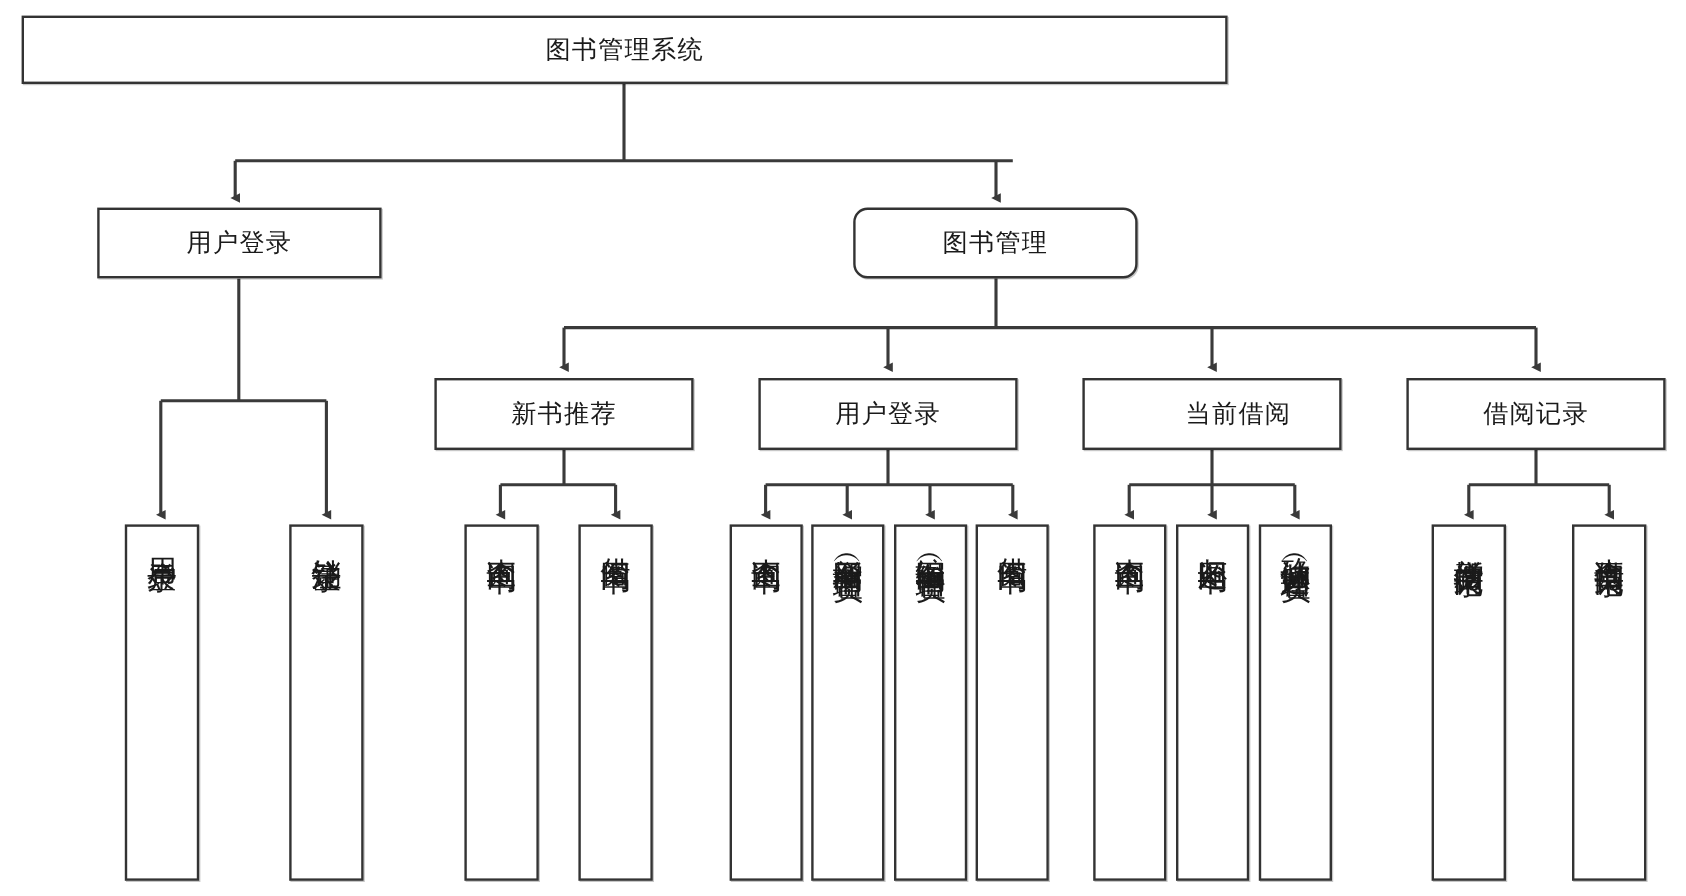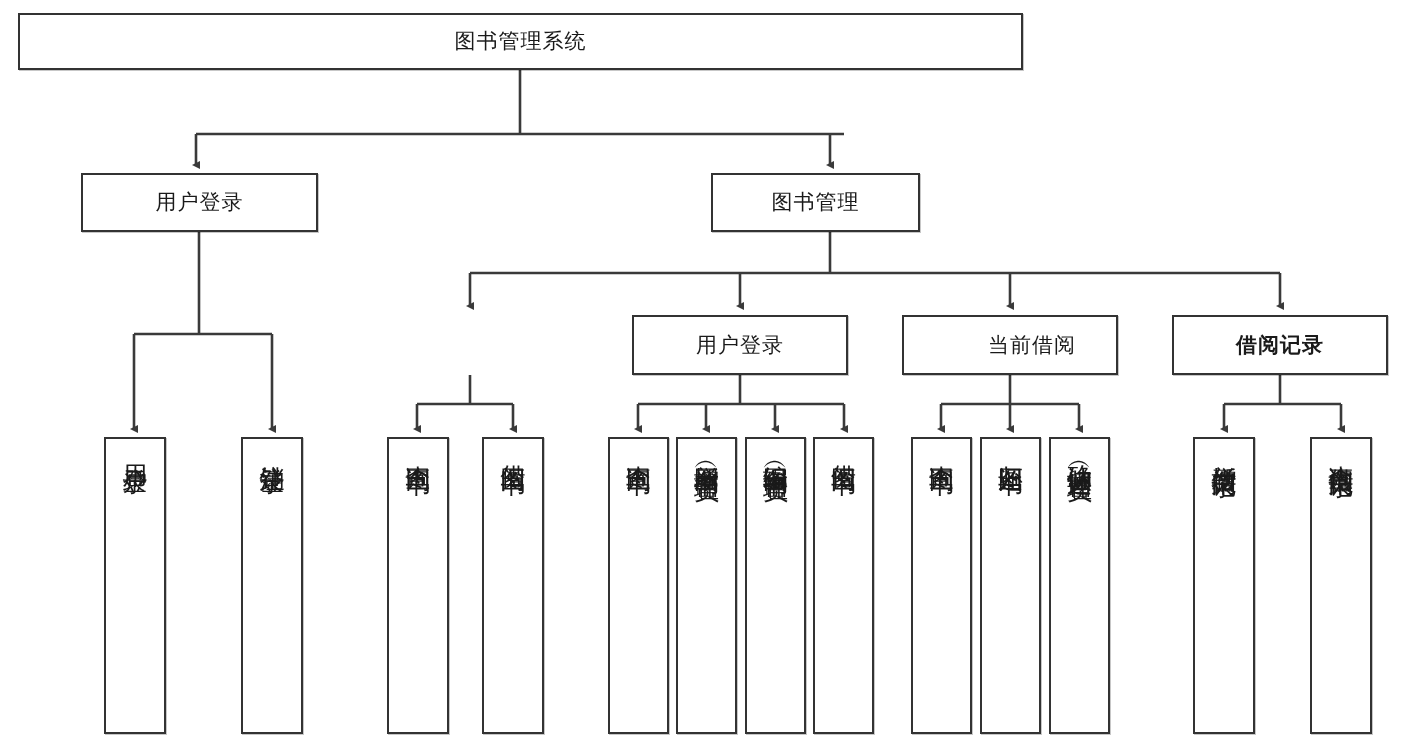--- a/index.html
+++ b/index.html
@@ -126,31 +126,34 @@
     </g>
   </svg>
 
   <div class="node horiz" style="left:18px; top:13px; width:1005px; height:57px;">
     <span class="lbl">图书管理系统</span>
   </div>
 
   <div class="node horiz" style="left:81px; top:173px; width:237px; height:59px;">
     <span class="lbl">用户登录</span>
   </div>
-  <div class="node horiz" style="left:711px; top:173px; width:209px; height:59px;">
+  <div class="node horiz" style="left:711px; top:173px; width:237px; height:59px;border-radius:12px;">
     <span class="lbl">图书管理</span>
   </div>
 
+  <div class="node horiz" style="left:362px; top:315px; width:216px; height:60px;">
+    <span class="lbl">新书推荐</span>
+  </div>
   <div class="node horiz" style="left:632px; top:315px; width:216px; height:60px;">
     <span class="lbl">用户登录</span>
   </div>
   <div class="node horiz" style="left:902px; top:315px; width:216px; height:60px;padding-left:44px;">
     <span class="lbl">当前借阅</span>
   </div>
-  <div class="node horiz" style="left:1172px; top:315px; width:216px; height:60px;font-weight:bold;">
+  <div class="node horiz" style="left:1172px; top:315px; width:216px; height:60px;">
     <span class="lbl">借阅记录</span>
   </div>
 
   <div class="node vert" style="left:104px; top:437px; width:62px; height:297px;">
     <span class="lbl">用户登录</span>
   </div>
   <div class="node vert" style="left:241px; top:437px; width:62px; height:297px;">
     <span class="lbl">注销登录</span>
   </div>
 

